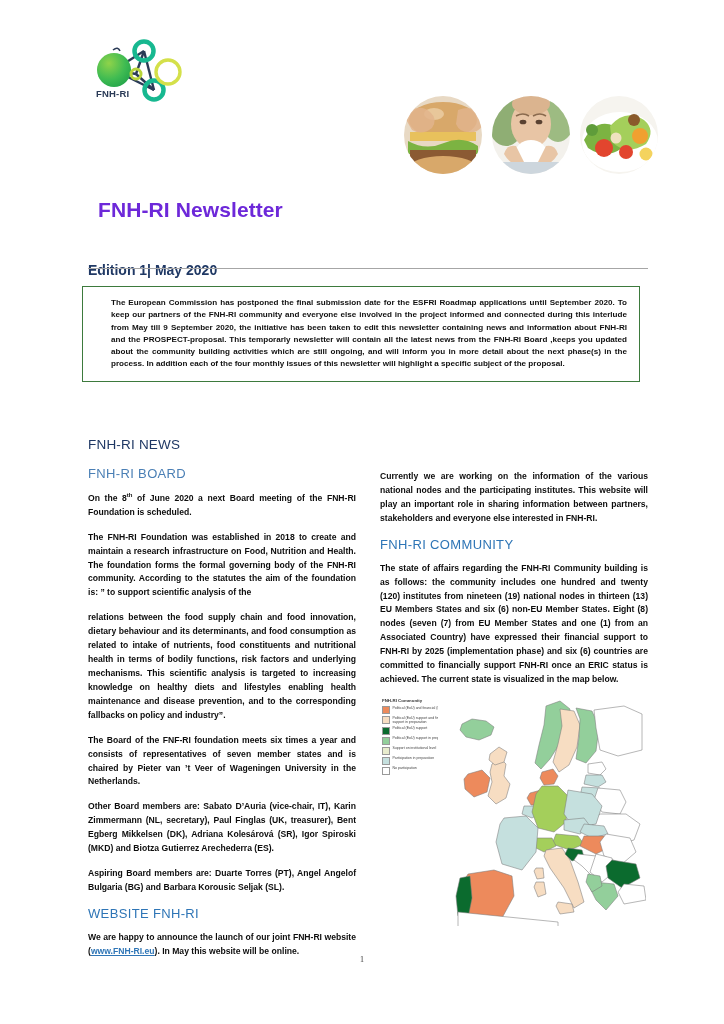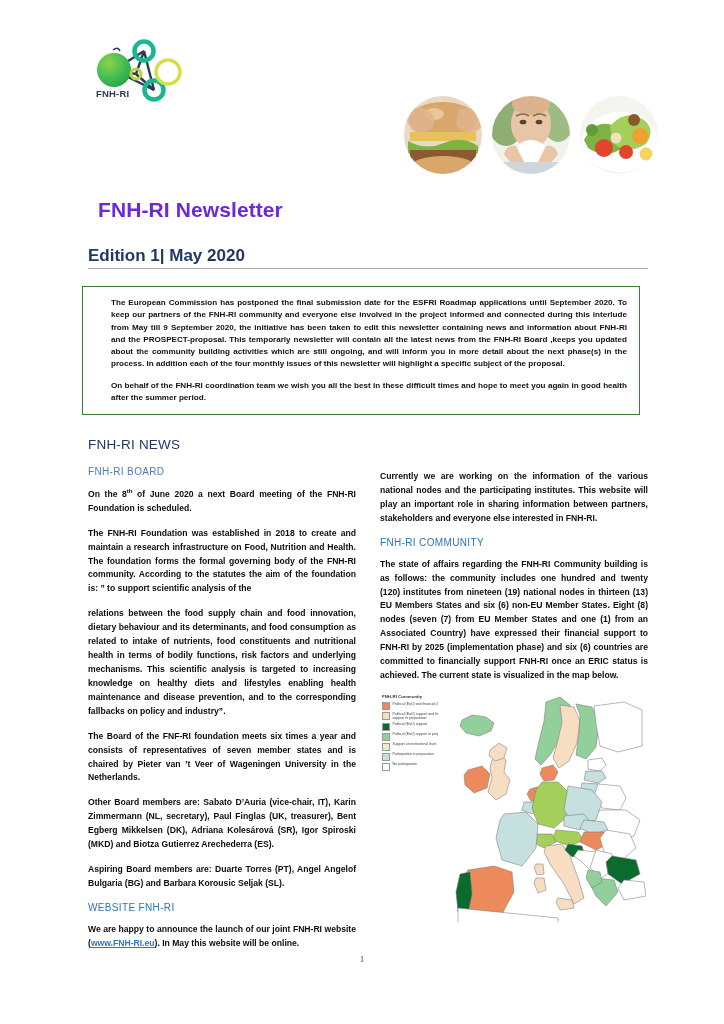--- a/index.html
+++ b/index.html
@@ -66,24 +66,24 @@
     width: 560px;
   }
   .doc-title {
     font-size: 21px;
     font-weight: bold;
     color: #6d28d9;
     margin: 10px;
     letter-spacing: .1px;
   }
   .doc-edition {
-    font-size: 17px;
+    font-size: 14px;
     font-weight: bold;
     color: #1f3864;
-    margin: 24px 0 0 0;
+    margin: 40px 0 0 0;
   }
   .title-rule {
     position: absolute;
     left: 88px;
     top: 268px;
     width: 560px;
     height: 1px;
     background: #a6a6a6;
   }
 
@@ -128,21 +128,21 @@
   }
   .col {
     position: absolute;
     top: 0;
     width: 268px;
   }
   .col.left  { left: 0px; }
   .col.right { left: 292px; }
 
   .sub-head {
-    font-size: 10px;
+    font-size: 13px;
     font-weight: normal;
     color: #4a7fb5;
     letter-spacing: .35px;
     margin: 0 0 10px 0;
   }
   .sub-head.blue-strong { color: #2e75b6; }
 
   .body-p {
     font-size: 8.6px;
     line-height: 1.62;
@@ -296,21 +296,20 @@
   </div>
 
   <div class="title-block">
     <h1 class="doc-title">FNH-RI Newsletter</h1>
     <div class="doc-edition">Edition 1| May 2020</div>
   </div>
   <div class="title-rule"></div>
 
   <div class="notice-box">
     <p>The European Commission has postponed the final submission date for the ESFRI Roadmap applications until September 2020. To keep our partners of the FNH-RI community and everyone else involved in the project informed and connected during this interlude from May till  9 September 2020, the initiative has been taken to edit this newsletter containing news and information about FNH-RI and the PROSPECT-proposal. This temporarly newsletter will contain all the latest news from the FNH-RI Board ,keeps you updated about the community building activities which are still ongoing, and will inform you in more detail about the next phase(s) in the process. In addition each of the four monthly issues of this newsletter will highlight a specific subject of the proposal.</p>
-    <p>On behalf of the FNH-RI coordination team we wish you all the best in these difficult times and hope to meet you again in good health after the summer period.</p>
   </div>
 
   <div class="news-head">FNH-RI NEWS</div>
 
   <div class="columns">
 
     <div class="col left">
 
       <div class="sub-head">FNH-RI BOARD</div>
 

